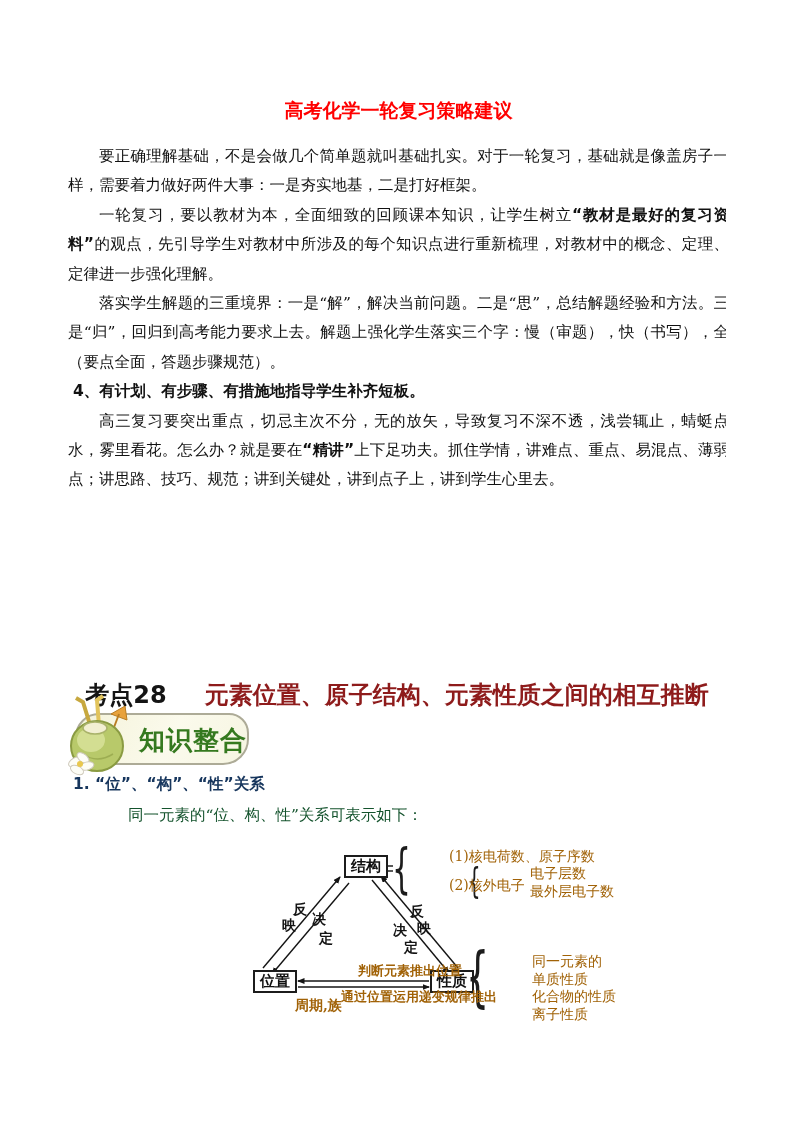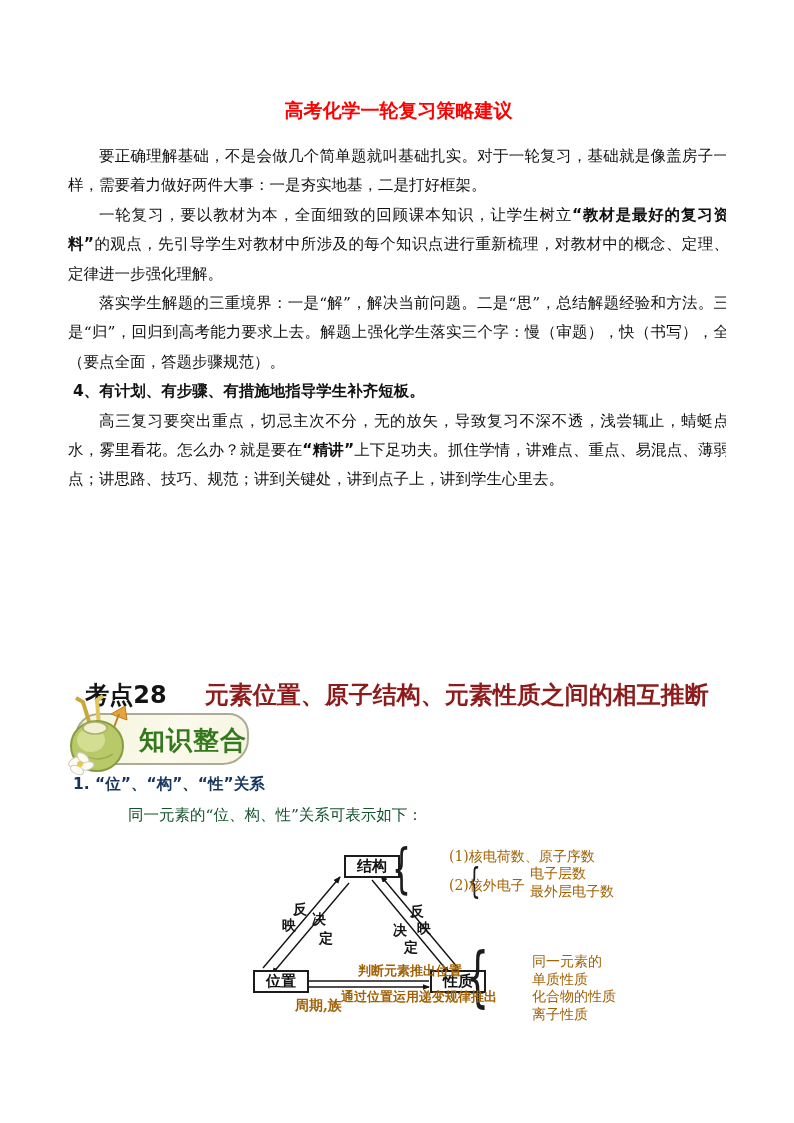--- a/index.html
+++ b/index.html
@@ -29,21 +29,21 @@
   
   .sec-heading{position:absolute;left:73px;top:774px;font-size:15.5px;font-weight:bold;
                color:#17365d;white-space:nowrap;}
   .sec-intro{position:absolute;left:99px;top:805px;font-size:15.5px;color:#14532d;
              font-family:"DejaVu Serif",serif;white-space:nowrap;margin-left:29px;}
   
   .diagram{position:absolute;left:0;top:840px;width:794px;height:205px;
            font-family:"DejaVu Serif",serif;}
   .diagram svg{position:absolute;left:0;top:0;}
   .dg-box{position:absolute;border:2px solid #1c1c1c;background:#fff;font-size:15px;
-          font-weight:bold;line-height:19px;padding:0 11px;white-space:nowrap;}
+          font-weight:bold;line-height:19px;padding:0 5px;white-space:nowrap;}
   .dg-label{position:absolute;font-size:14px;white-space:nowrap;line-height:17px;color:#a16207;margin-left:48px;}
   .dg-bold{font-weight:bold;}
   .dg-ch{position:absolute;font-size:14px;font-weight:bold;color:#141414;line-height:14px;}
   .dg-brace{position:absolute;color:#1c1c1c;font-family:"DejaVu Sans",sans-serif;
             transform:scaleX(0.55);transform-origin:left center;font-weight:normal;}
   .dg-list div{line-height:17.5px;}
 </style>
 </head>
 <body>
 

